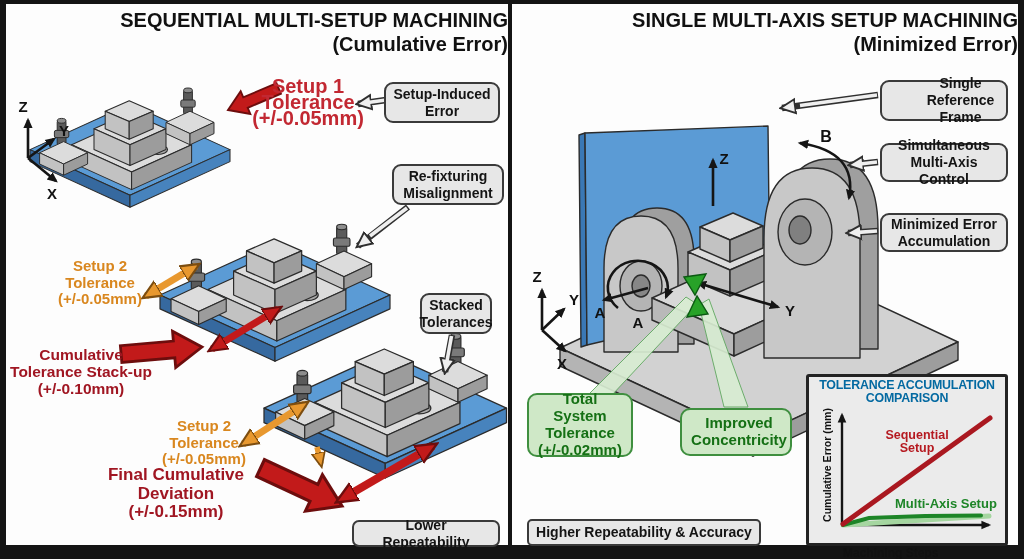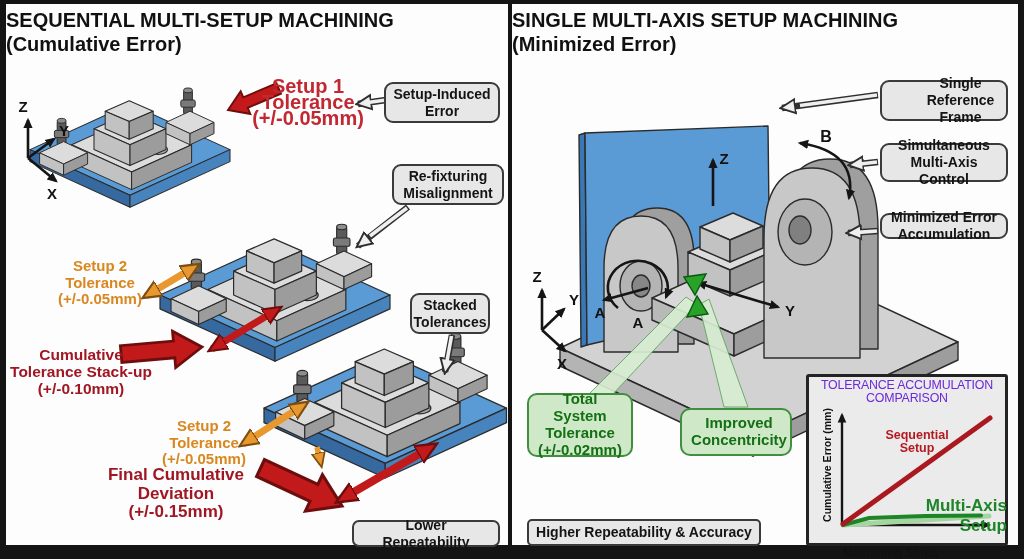--- a/index.html
+++ b/index.html
@@ -2,21 +2,21 @@
 <html><head>
 <meta charset="utf-8">
 <style>
   html,body{margin:0;padding:0;background:#9a9a9a;}
   #stage{position:relative;width:1024px;height:559px;background:#141414;overflow:hidden;
          font-family:"Liberation Sans",sans-serif;}
   .panel{position:absolute;top:4px;height:541px;background:#fdfdfd;}
   #panelL{left:6px;width:502px;}
   #panelR{left:512px;width:506px;}
   svg{position:absolute;left:0;top:0;}
-  .ttl{position:absolute;text-align:left;font-weight:bold;color:#111;
+  .ttl{position:absolute;text-align:right;font-weight:bold;color:#111;
        font-size:20px;line-height:24px;z-index:5;}
   .lbl{position:absolute;font-weight:bold;text-align:center;white-space:pre-line;z-index:5;}
   .co{position:absolute;background:#e7e7e7;border:2px solid #3a3a3a;border-radius:9px;
       font-size:14px;font-weight:bold;text-align:center;color:#141414;white-space:pre-line;
       line-height:1.2;display:flex;align-items:center;justify-content:center;
       padding:2px 6px;box-sizing:border-box;z-index:5;}
   .gbox{position:absolute;background:#cfe8c7;border:2.5px solid #3f8f3f;border-radius:10px;
       font-size:15px;font-weight:bold;text-align:center;color:#157015;white-space:pre-line;
       line-height:1.12;display:flex;align-items:center;justify-content:center;
       padding:2px 6px;box-sizing:border-box;z-index:6;}
@@ -29,30 +29,30 @@
   .rline2{stroke:#c21a1a;stroke-width:8;}
   .oline{stroke:#e8982f;stroke-width:7;}
   .oline2{stroke:#e8982f;stroke-width:5.5;}
   .ldrB{stroke:#2f2f2f;stroke-width:6.5;}
   .ldrW{stroke:#efefef;stroke-width:3.6;}
   .rot{stroke:#151515;stroke-width:2.6;fill:none;}
   .ax{font:bold 15px "Liberation Sans",sans-serif;fill:#111;text-anchor:middle;}
   
   #chart{position:absolute;left:806px;top:374px;width:202px;height:172px;background:#ebebeb;
          border:3px solid #232323;border-radius:3px;box-sizing:border-box;z-index:7;}
-  #chart .ct{position:absolute;left:0;top:2px;width:100%;text-align:center;font-weight:400;
-         font-size:12.4px;line-height:1.06;color:#6d28d9;white-space:pre-line;letter-spacing:-0.2px;}
+  #chart .ct{position:absolute;left:0;top:2px;width:100%;text-align:center;font-weight:700;
+         font-size:12.4px;line-height:1.06;color:#0369a1;white-space:pre-line;letter-spacing:-0.2px;}
   #chart .yl{position:absolute;left:-47px;top:82px;width:130px;text-align:center;
          font-weight:bold;font-size:10.5px;color:#111;transform:rotate(-90deg);}
   #chart .xl{position:absolute;left:34px;top:169px;width:160px;text-align:left;
          font-weight:bold;font-size:12px;color:#111;}
   #chart .s1{position:absolute;left:58px;top:40px;width:100px;text-align:center;font-weight:800;
          font-size:12.5px;line-height:1.05;color:#b51920;white-space:pre-line;margin-top:12px;}
-  #chart .s2{position:absolute;left:86px;top:119px;width:112px;text-align:right;font-weight:800;
-         font-size:17px;color:#1d8527;}
+  #chart .s2{position:absolute;left:86px;top:119px;width:112px;text-align:left;font-weight:800;
+         font-size:13px;color:#1d8527;}
 </style>
 </head>
 <body>
 
 <div id="stage">
   <div id="panelL" class="panel"></div>
   <div id="panelR" class="panel"></div>
 
   <svg width="1024" height="559" viewBox="0 0 1024 559" style="z-index:2;">
     <defs>
@@ -227,34 +227,34 @@
 Tolerance
 (+/-0.05mm)</div>
   <div class="lbl" style="left:96px;top:466px;width:160px;font-size:17px;line-height:18.5px;color:#a01622;">Final Cumulative
 Deviation
 (+/-0.15mm)</div>
 
   <div class="co" style="left:384px;top:82px;width:116px;height:41px;">Setup-Induced
 Error</div>
   <div class="co" style="left:392px;top:164px;width:112px;height:41px;">Re-fixturing
 Misalignment</div>
-  <div class="co" style="left:410px;top:293px;width:80px;height:41px;">Stacked
+  <div class="co" style="left:420px;top:293px;width:72px;height:41px;">Stacked
 Tolerances</div>
   <div class="co" style="left:352px;top:520px;width:148px;height:27px;border-radius:7px;">Lower Repeatability</div>
 
   <div class="ttl" style="left:512px;top:8px;width:506px;">
     <div>SINGLE MULTI-AXIS SETUP MACHINING</div>
     <div>(Minimized Error)</div>
   </div>
 
   <div class="co" style="left:880px;top:80px;width:128px;height:41px;padding-left:39px;">Single Reference
 Frame</div>
   <div class="co" style="left:880px;top:143px;width:128px;height:39px;">Simultaneous
 Multi-Axis Control</div>
-  <div class="co" style="left:880px;top:213px;width:128px;height:26px;">Minimized Error
+  <div class="co" style="left:880px;top:213px;width:128px;height:39px;">Minimized Error
 Accumulation</div>
   <div class="co" style="left:527px;top:519px;width:234px;height:27px;border-radius:5px;">Higher Repeatability &amp; Accuracy</div>
 
   <div class="gbox" style="left:527px;top:393px;width:106px;height:64px;">Total System
 Tolerance
 (+/-0.02mm)</div>
   <div class="gbox" style="left:680px;top:408px;width:112px;height:48px;padding-left:12px;">Improved
 Concentricity</div>
 
   <div id="chart">

